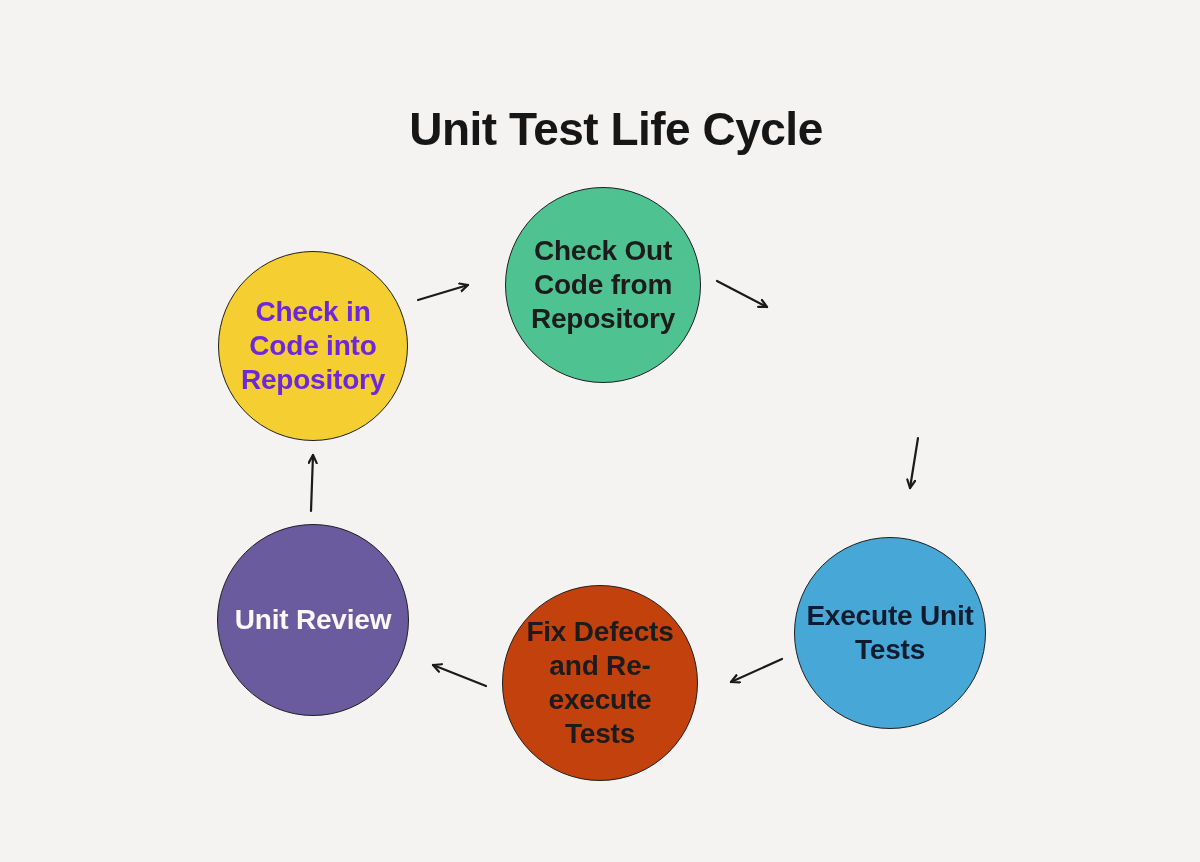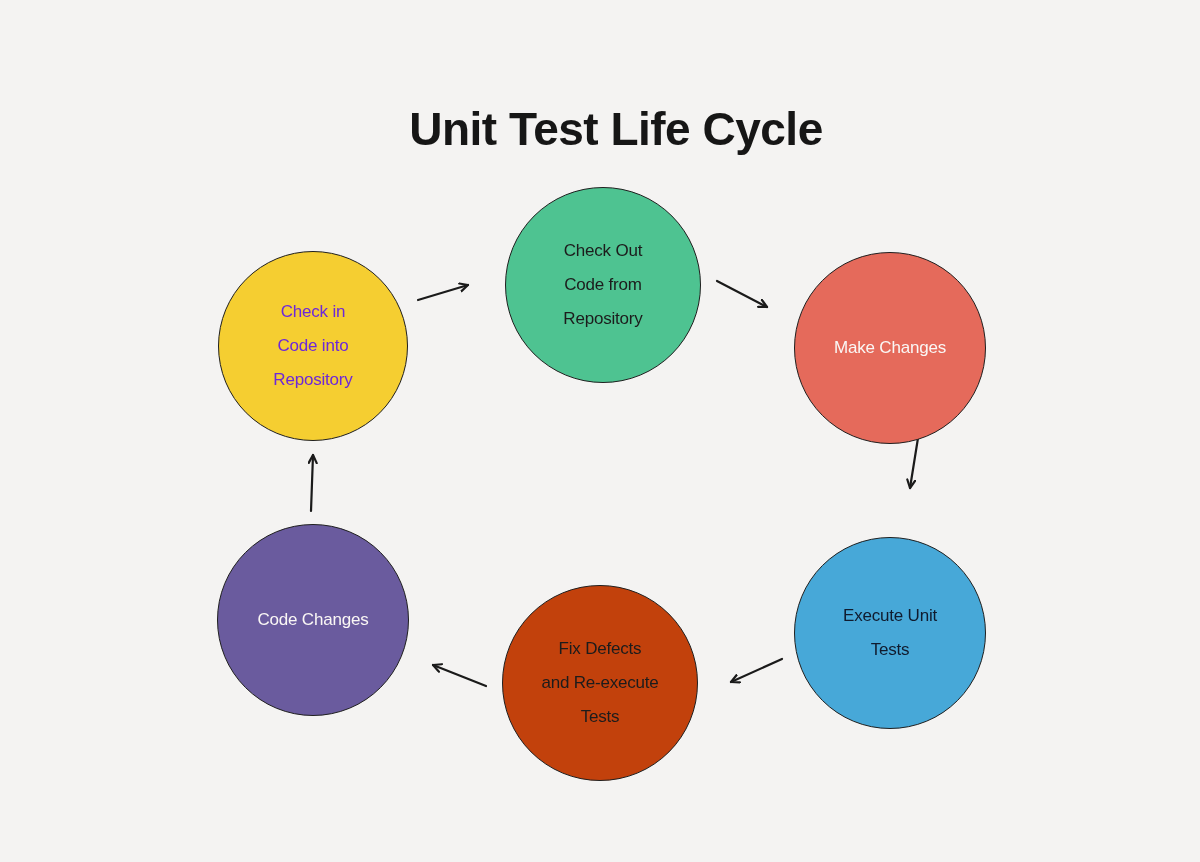--- a/index.html
+++ b/index.html
@@ -39,22 +39,22 @@
     border-radius: 50%;
     border: 1.5px solid #1f1f1f;
     display: flex;
     align-items: center;
     justify-content: center;
     text-align: center;
     box-sizing: border-box;
   }
   .node .label {
     white-space: pre-line;
-    font-size: 17px;
-    font-weight: 400;
+    font-size: 28px;
+    font-weight: 700;
     line-height: 34px;
     letter-spacing: -0.2px;
   }
   .node-check-out { left: 505px; top: 187px; width: 196px; height: 196px; }
   .node-make-changes { left: 794px; top: 252px; width: 192px; height: 192px; }
   .node-execute { left: 794px; top: 537px; width: 192px; height: 192px; }
   .node-fix-defects { left: 502px; top: 585px; width: 196px; height: 196px; }
   .node-code-review { left: 217px; top: 524px; width: 192px; height: 192px; }
   .node-check-in { left: 218px; top: 251px; width: 190px; height: 190px; }
 </style>
@@ -78,37 +78,34 @@
     <line x1="486" y1="686" x2="433" y2="665" stroke="#1a1a1a" stroke-width="2.2" stroke-linecap="round" marker-end="url(#arrowhead)"></line>
     <line x1="311" y1="511" x2="313" y2="455" stroke="#1a1a1a" stroke-width="2.2" stroke-linecap="round" marker-end="url(#arrowhead)"></line>
   </svg>
 
   <div class="node node-check-out" style="background: rgb(78, 195, 145); color: rgb(28, 28, 28);">
     <span class="label">Check Out
 Code from
 Repository</span>
   </div>
 
-  <div class="node node-make-changes" style="background: rgb(229, 106, 91); color: rgb(250, 247, 245);">
-    <span class="label">Make Changes</span>
-  </div>
 
   <div class="node node-execute" style="background: rgb(71, 168, 216); color: rgb(16, 27, 46);">
     <span class="label">Execute Unit
 Tests</span>
   </div>
 
   <div class="node node-fix-defects" style="background: #c2410c; color: rgb(28, 28, 28);">
     <span class="label">Fix Defects
 and Re-execute
 Tests</span>
   </div>
 
   <div class="node node-code-review" style="background: rgb(106, 91, 158); color: rgb(250, 247, 245);">
-    <span class="label">Code Changes</span>
+    <span class="label">Unit Review</span>
   </div>
 
   <div class="node node-check-in" style="background: rgb(245, 206, 49); color: #6d28d9;">
     <span class="label">Check in
 Code into
 Repository</span>
   </div>
 
 </div>
 

